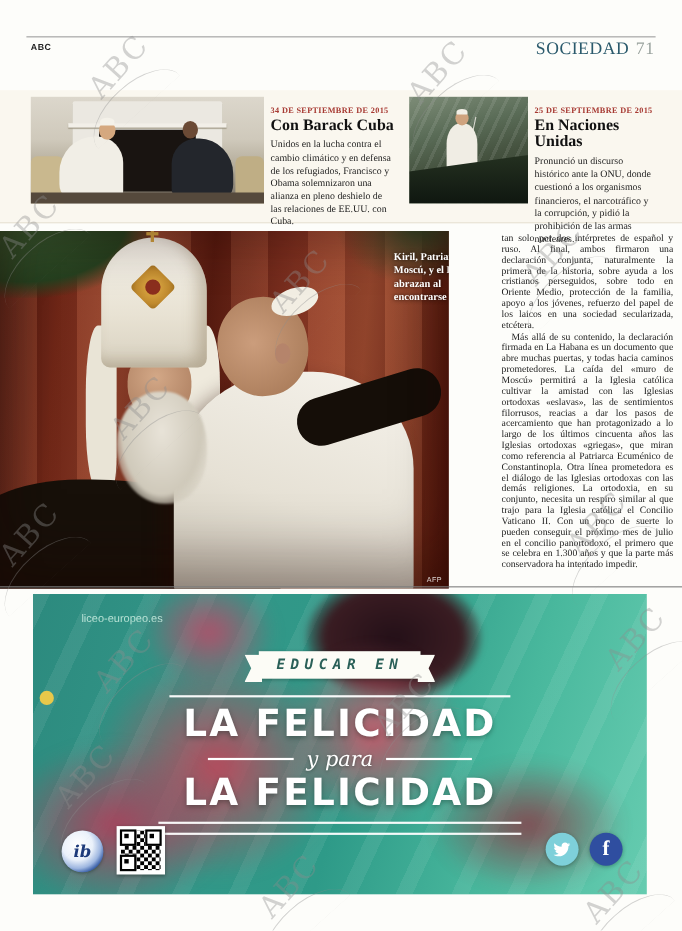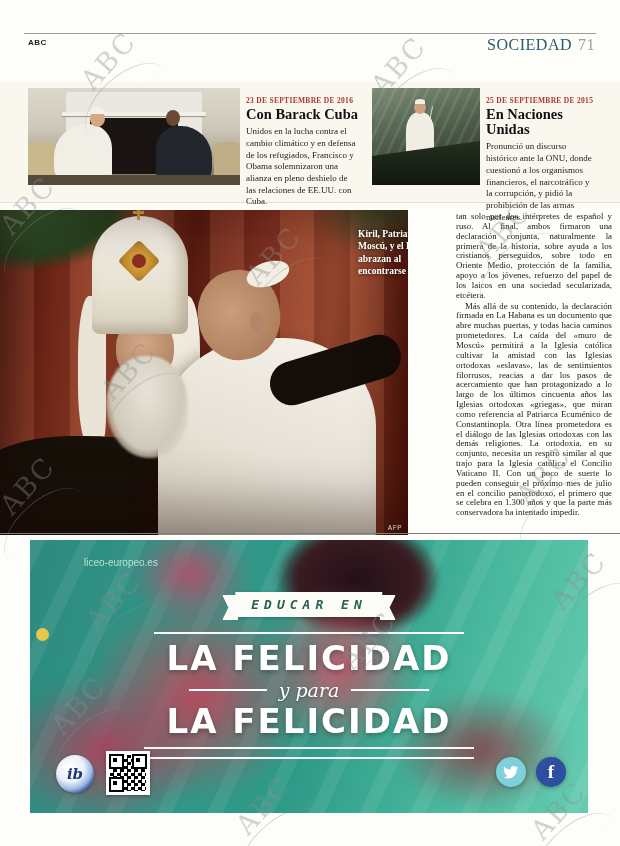--- a/index.html
+++ b/index.html
@@ -120,21 +120,21 @@
   .body-1{left:55px;top:55px;width:225px;height:205px;background:radial-gradient(ellipse,#b84a5c 0%,rgba(184,74,92,0) 70%);}
   .body-2{left:-30px;top:135px;width:210px;height:150px;background:radial-gradient(ellipse,#a8435c 0%,rgba(168,67,92,0) 70%);}
   .arm{left:100px;top:-15px;width:120px;height:100px;background:radial-gradient(ellipse,#b0506a 0%,rgba(176,80,106,0) 70%);}
   .leg{left:360px;top:150px;width:180px;height:120px;background:radial-gradient(ellipse,#8e2f3e 0%,rgba(142,47,62,0) 70%);opacity:.8;}
   .ball{position:absolute;left:6px;top:88px;width:13px;height:13px;border-radius:50%;background:#e8c84a;}
 
   .ad-logo{position:absolute;left:36px;top:16px;font-family:"Liberation Sans",sans-serif;z-index:5;}
   .ad-logo .l1{font-size:27px;font-weight:bold;letter-spacing:-.5px;text-shadow:0 1px 3px rgba(0,40,30,.3);}
   .ad-logo .white{color:#fff;}
   .ad-logo .orange{color:#f2a93c;}
-  .ad-logo .url{font-size:10px;color:rgba(205,238,226,.85);margin-top:1px;margin-left:18px;}
+  .ad-logo .url{font-size:10px;color:rgba(205,238,226,.85);margin-top:1px;margin-left:8px;}
 
   .ribbon{position:absolute;left:50%;top:52px;transform:translateX(-50%);z-index:6;
     background:#fcfcf6;color:#2a6058;padding:5px 16px;
     font-family:"DejaVu Sans Mono",monospace;font-style:italic;font-weight:bold;
     font-size:13px;letter-spacing:5px;white-space:nowrap;box-shadow:0 1px 3px rgba(0,30,20,.3);}
   .ribbon::before,.ribbon::after{content:"";position:absolute;top:3px;width:16px;height:100%;background:#fcfcf6;}
   .ribbon::before{left:-13px;clip-path:polygon(100% 0,0 0,38% 50%,0 100%,100% 100%);}
   .ribbon::after{right:-13px;clip-path:polygon(0 0,100% 0,62% 50%,100% 100%,0 100%);}
 
   .ad-title{position:absolute;left:50%;top:92px;transform:translateX(-50%);width:360px;text-align:center;color:#fff;z-index:5;}
@@ -202,21 +202,21 @@
     <div class="chair-r"></div>
     <div class="pope-w-body"></div>
     <div class="pope-w-head"></div>
     <div class="pope-w-cap"></div>
     <div class="obama-body"></div>
     <div class="obama-head"></div>
     <div class="floor"></div>
   </div>
 
   <div class="abs story-text story-text-1">
-    <div class="story-kicker">23 DE SEPTIEMBRE DE 2016</div>
+    <div class="story-kicker">34 DE SEPTIEMBRE DE 2015</div>
     <div class="story-headline">Con Barack Cuba</div>
     <div class="story-body">Unidos en la lucha contra el cambio climático y en defensa de los refugiados, Francisco y Obama solemnizaron una alianza en pleno deshielo de las relaciones de EE.UU. con Cuba.</div>
   </div>
 
   <div class="abs photo-un">
     <div class="marble"></div>
     <div class="un-mic"></div>
     <div class="un-pope-body"></div>
     <div class="un-pope-head"></div>
     <div class="un-pope-cap"></div>

